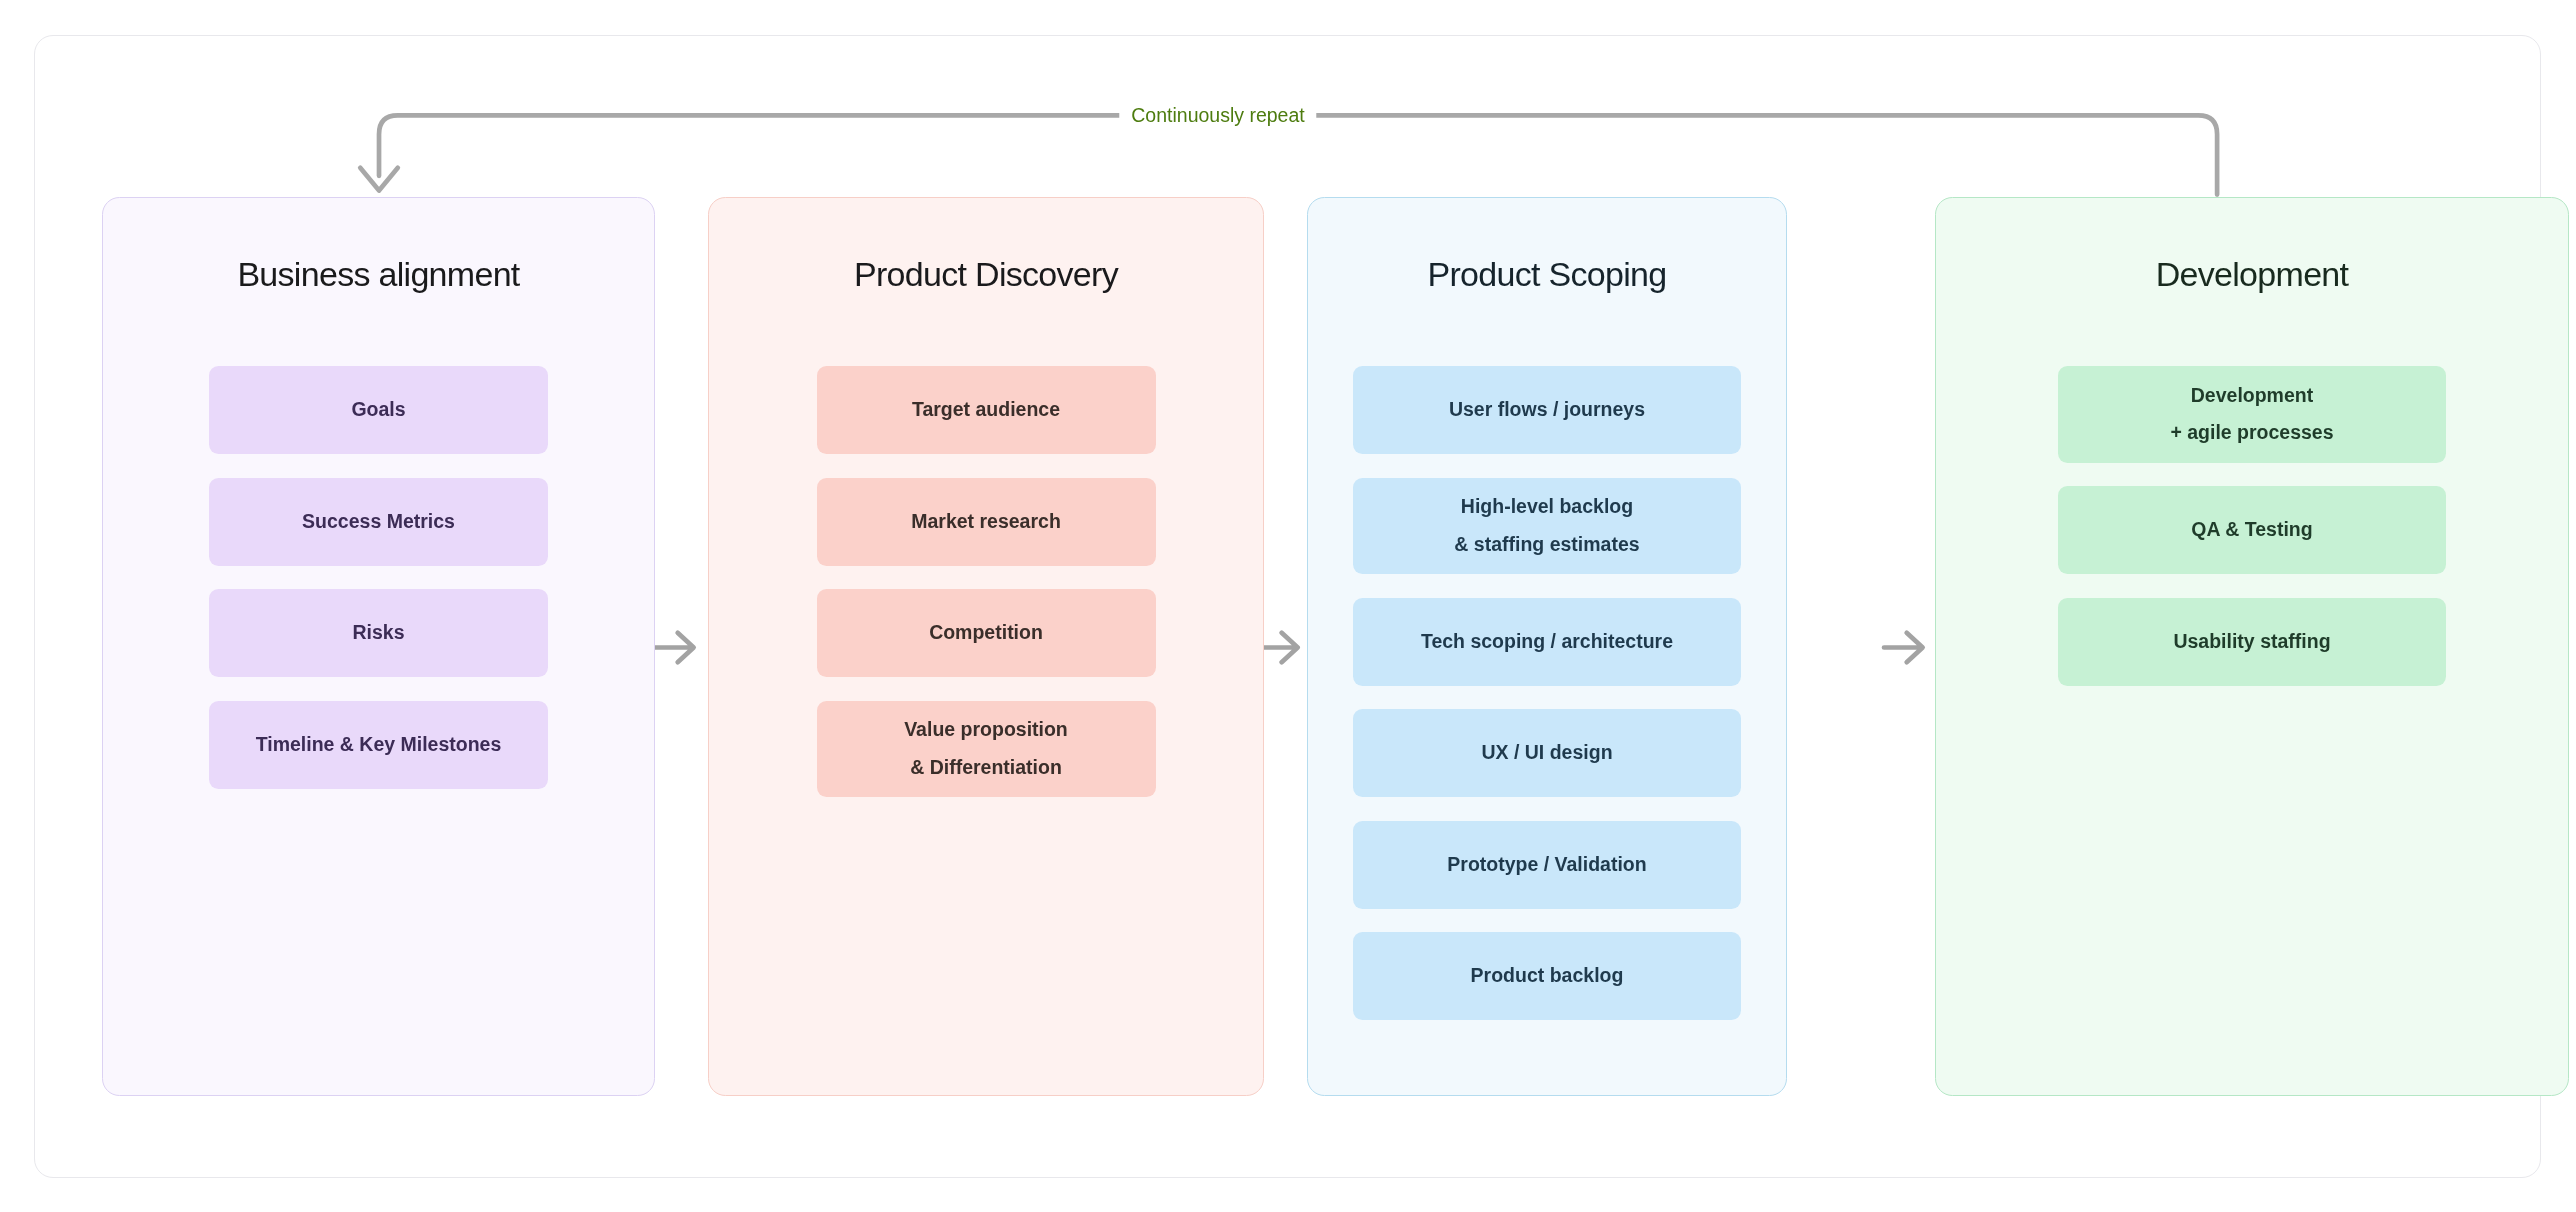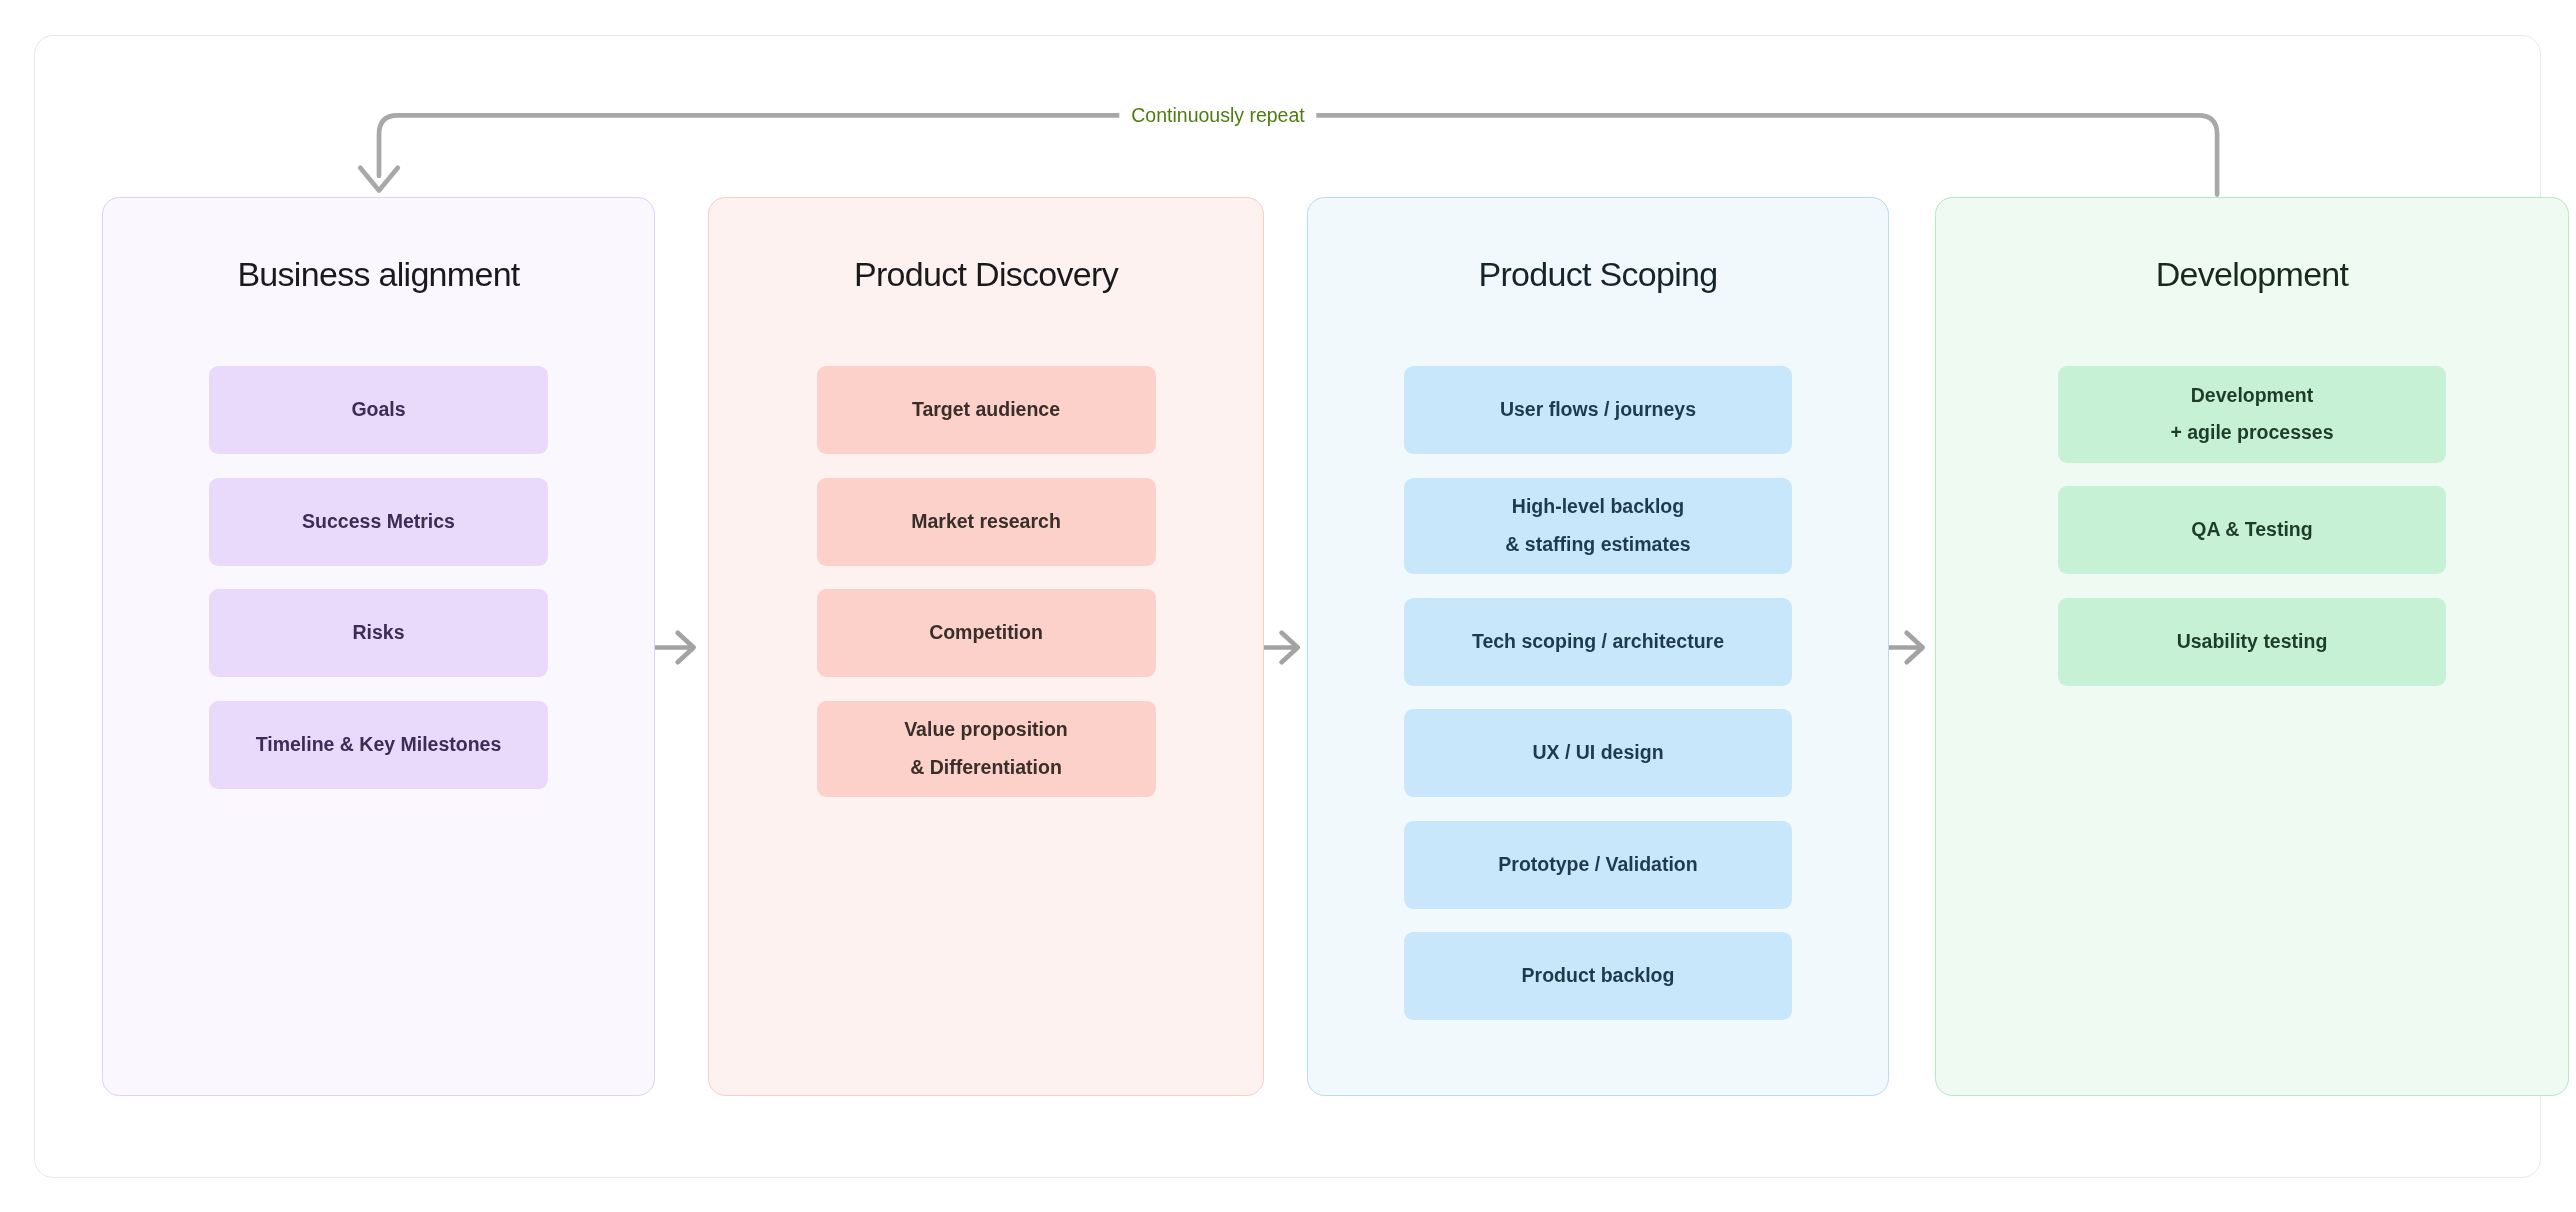--- a/index.html
+++ b/index.html
@@ -61,21 +61,21 @@
     position: absolute;
     top: 197px;
     height: 899px;
     box-sizing: border-box;
     border: 1.7px solid var(--col-border);
     background: var(--col-bg);
     border-radius: 17.4px;
   }
   .column.col-1 { left: 102px;  width: 553px; --item-w: 339px; }
   .column.col-2 { left: 708px; width: 556px; --item-w: 339px; }
-  .column.col-3 { left: 1307px; width: 582px; --item-w: 388px; }
+  .column.col-3 { left: 1307px; width: 480px; --item-w: 388px; }
   .column.col-4 { left: 1935px; width: 634px; --item-w: 388px; }
   .col-title {
     margin: 0;
     padding-top: 56px;
     text-align: center;
     font-size: 34px;
     line-height: 40px;
     font-weight: 400;
     letter-spacing: -0.7px;
     color: var(--title-color);
@@ -218,20 +218,20 @@
     <div class="items">
           <div class="item">
     <span class="item-line1">Development</span>
     <span class="item-line2">+ agile processes</span>
   </div>
           <div class="item">
     <span class="item-line1">QA &amp; Testing</span>
 
   </div>
           <div class="item">
-    <span class="item-line1">Usability testing</span>
+    <span class="item-line1">Usability staffing</span>
 
   </div>
         </div>
   </section>
     </div>
 </div>
 
 
 </body></html>

